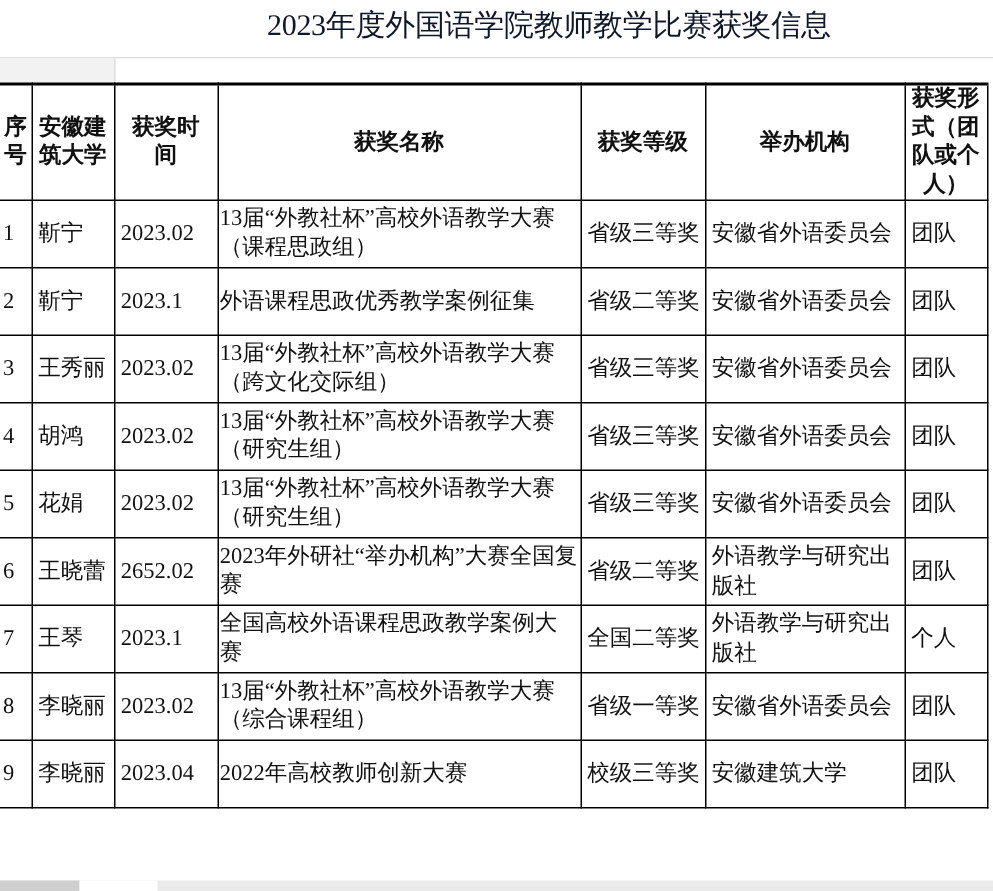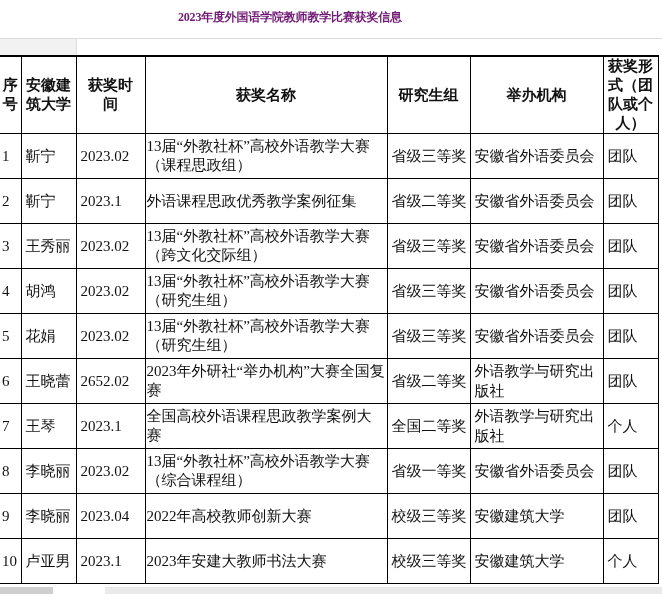--- a/index.html
+++ b/index.html
@@ -7,22 +7,22 @@
     position:relative;
     width:662px;height:594px;
     background:#ffffff;
     overflow:hidden;
     font-family:"Liberation Serif","DejaVu Serif",serif;
     color:#111111;
   }
   
   #title{
     position:absolute;left:178px;top:4px;
-    font-size:12px;font-weight:bold;line-height:26px;
-    white-space:nowrap;color:#701a75;letter-spacing:-0.2px;
+    font-size:20px;font-weight:normal;line-height:26px;
+    white-space:nowrap;color:#0f172a;letter-spacing:-0.2px;
   }
   
   #hairline{
     position:absolute;left:0;top:38px;width:662px;height:1px;
     background:#dcdcdc;
   }
   #prerow{
     position:absolute;left:0;top:39px;width:662px;height:16px;
     background:#ffffff;
   }
@@ -83,21 +83,21 @@
       <col style="width:83px">
       <col style="width:133px">
       <col style="width:55px">
     </colgroup>
     <thead>
       <tr class="hdr">
           <th>序号</th>
           <th>安徽建筑大学</th>
           <th><span class="hdr-narrow">获奖时间</span></th>
           <th>获奖名称</th>
-          <th>研究生组</th>
+          <th>获奖等级</th>
           <th>举办机构</th>
           <th>获奖形式（团队或个人）</th>
         </tr>
     </thead>
     <tbody>
         <tr class="data">
           <td class="idx">1</td>
           <td>靳宁</td>
           <td>2023.02</td>
           <td class="award">13届“外教社杯”高校外语教学大赛（课程思政组）</td>
@@ -170,29 +170,20 @@
         </tr>
         <tr class="data">
           <td class="idx">9</td>
           <td>李晓丽</td>
           <td>2023.04</td>
           <td class="award">2022年高校教师创新大赛</td>
           <td>校级三等奖</td>
           <td>安徽建筑大学</td>
           <td>团队</td>
         </tr>
-        <tr class="data">
-          <td class="idx">10</td>
-          <td>卢亚男</td>
-          <td>2023.1</td>
-          <td class="award">2023年安建大教师书法大赛</td>
-          <td>校级三等奖</td>
-          <td>安徽建筑大学</td>
-          <td>个人</td>
-        </tr>
       </tbody>
   </table>
 
   <div id="bottomstrip">
     <div class="segA"></div>
     <div class="segB"></div>
   </div>
 
 </div>
 

